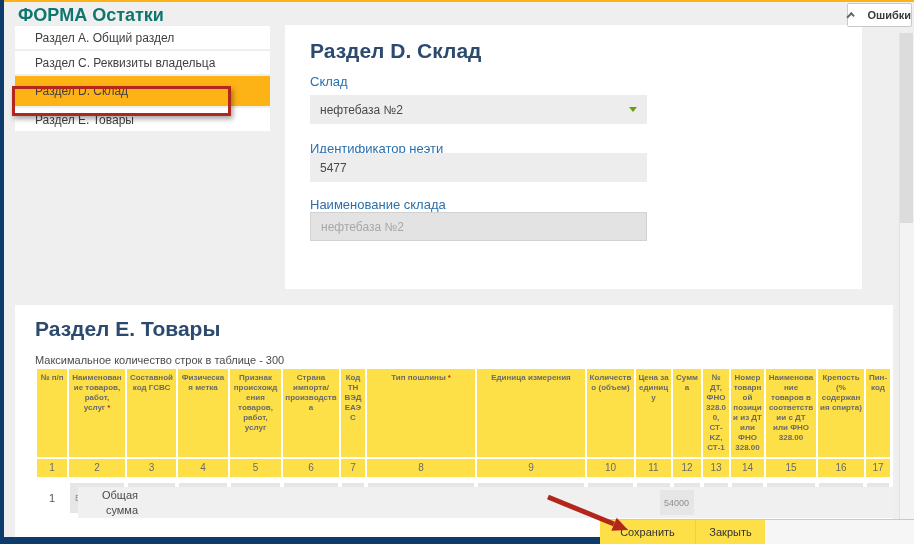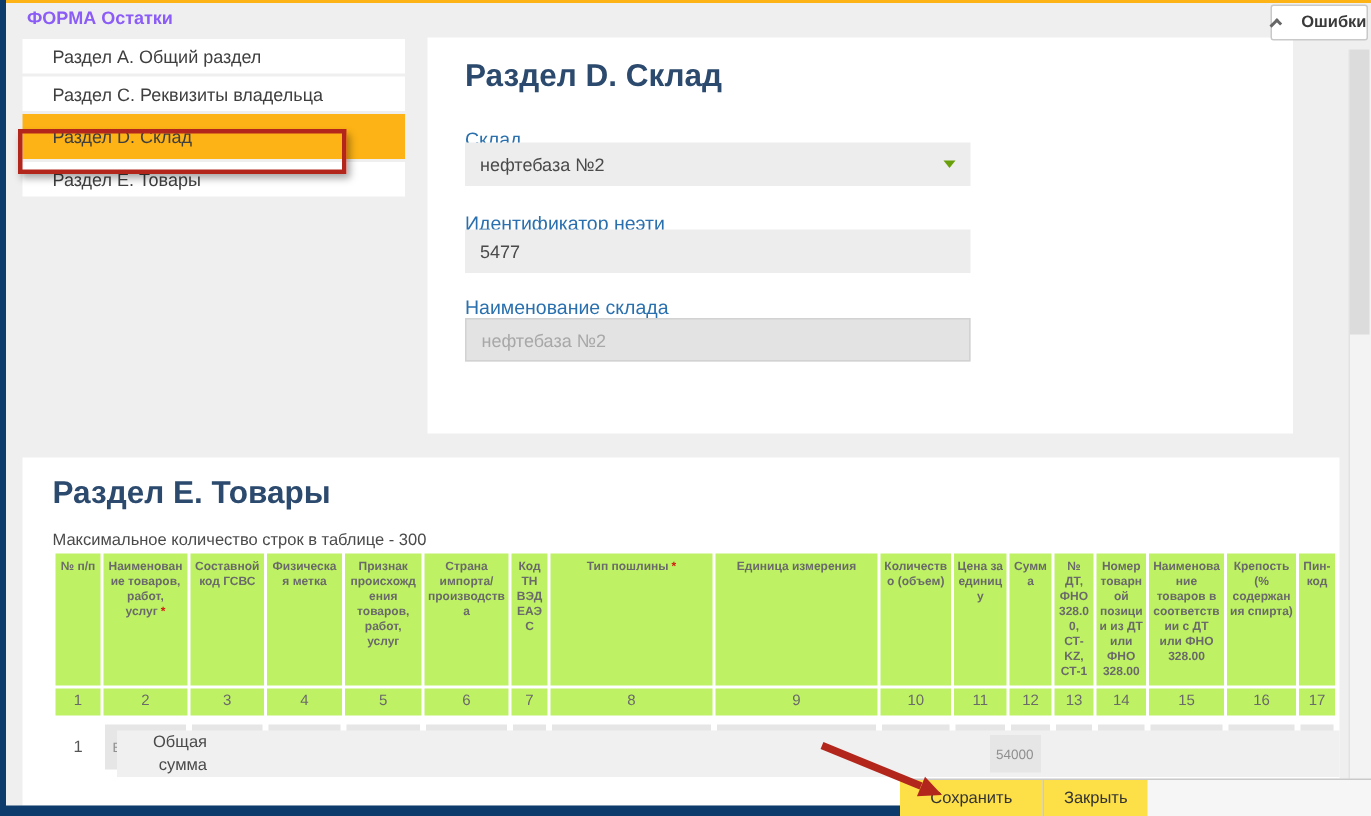--- a/index.html
+++ b/index.html
@@ -6,21 +6,21 @@
   html,body { width:914px; height:544px; }
   body { font-family:"Liberation Sans","DejaVu Sans",sans-serif; background:#ffffff; }
 
   .frame { position:relative; width:914px; height:544px; background:#efefef; overflow:hidden; }
 
   
   .top-orange   { position:absolute; left:0; top:0; right:0; height:2px; background:#fdb315; z-index:4; }
   .left-navy    { position:absolute; left:0; top:0; bottom:0; width:4px; background:#0d3c6c; z-index:4; }
   .bottom-navy  { position:absolute; left:0; right:0; bottom:0; height:7px; background:#0d3c6c; z-index:2; }
 
-  .app-title { position:absolute; left:18px; top:5px; font-size:12px; font-weight:bold; color:#8b5cf6; }
+  .app-title { position:absolute; left:18px; top:5px; font-size:18px; font-weight:bold; color:#0f766e; }
 
   .errors-btn { position:absolute; left:847px; top:3px; width:65px; height:24px; background:#ffffff;
                 border:1px solid #c9c9c9; border-radius:2px; display:flex; align-items:center;
                 justify-content:center; gap:14px; font-size:11px; font-weight:bold; color:#3a3a3a; cursor:pointer; z-index:5; }
   .chev-up { width:7px; height:7px; border-top:2px solid #666; border-left:2px solid #666;
              transform:rotate(45deg); margin-top:3px; }
 
   
   .scroll-track { position:absolute; right:0; top:33px; width:15px; bottom:7px; background:#f3f3f3;
                   border-left:1px solid #e2e2e2; z-index:3; }
@@ -37,39 +37,39 @@
 
   
   .card { position:absolute; background:#ffffff; }
   .card-d { left:285px; top:25px; width:577px; height:264px; }
   .card-e { left:15px; top:305px; width:878px; height:232px; }
 
   .h-big { font-size:21px; font-weight:600; color:#2c4a6e; }
   .card-d .h-big { position:absolute; left:25px; top:14px; }
 
   .fld-label { position:absolute; left:25px; font-size:13px; color:#2a70ae; }
-  .lab-1 { top:60px; } .lab-2 { top:116px; } .lab-3 { top:172px; }
+  .lab-1 { top:49px; } .lab-2 { top:116px; } .lab-3 { top:172px; }
 
   .fld { position:absolute; left:25px; width:337px; height:29px; background:#ededed; display:flex;
          align-items:center; padding:0 10px; font-size:12px; color:#4a4a4a; }
   .fld-1 { top:70px; cursor:pointer; justify-content:space-between; }
   .fld-2 { top:128px; }
   .fld-3 { top:187px; background:#e3e3e3; border:1px solid #d2d2d2; color:#a8a8a8; }
 
   .caret { width:0; height:0; border-left:4px solid transparent; border-right:4px solid transparent;
            border-top:5px solid #999; flex:0 0 auto; }
   .caret.green { border-top-color:#69a00a; }
 
   
   .card-e .h-big { position:absolute; left:20px; top:12px; }
   .subtitle { position:absolute; left:20px; top:49px; font-size:11px; color:#4a4a4a; }
 
   table.goods { position:absolute; left:20px; top:62px; border-collapse:separate; border-spacing:2px;
                 table-layout:fixed; width:857px; }
-  table.goods th { background:#bef264; color:#6a6a6a; font-weight:bold; font-size:8px; line-height:1.25;
+  table.goods th { background:#fde047; color:#6a6a6a; font-weight:bold; font-size:8px; line-height:1.25;
                    text-align:center; vertical-align:top; padding:4px 2px; overflow-wrap:anywhere; }
   table.goods tr.nums th { font-size:10px; font-weight:normal; vertical-align:middle; padding:2px; height:18px; }
   table.goods tr.hdr th { height:56px; }
   table.goods td { height:38px; padding:2px 1px; vertical-align:middle; background:#ffffff; }
   .req { color:#d21f12; margin-left:2px; }
 
   .cellbox { background:#e6e6e6; height:30px; display:flex; align-items:center; padding:0 5px;
              font-size:9px; color:#8f8f8f; overflow:hidden; white-space:nowrap; }
   .cellbox.sel { color:#5a5a5a; }
   .cellbox.sel span { flex:1; text-align:center; overflow:hidden; }

